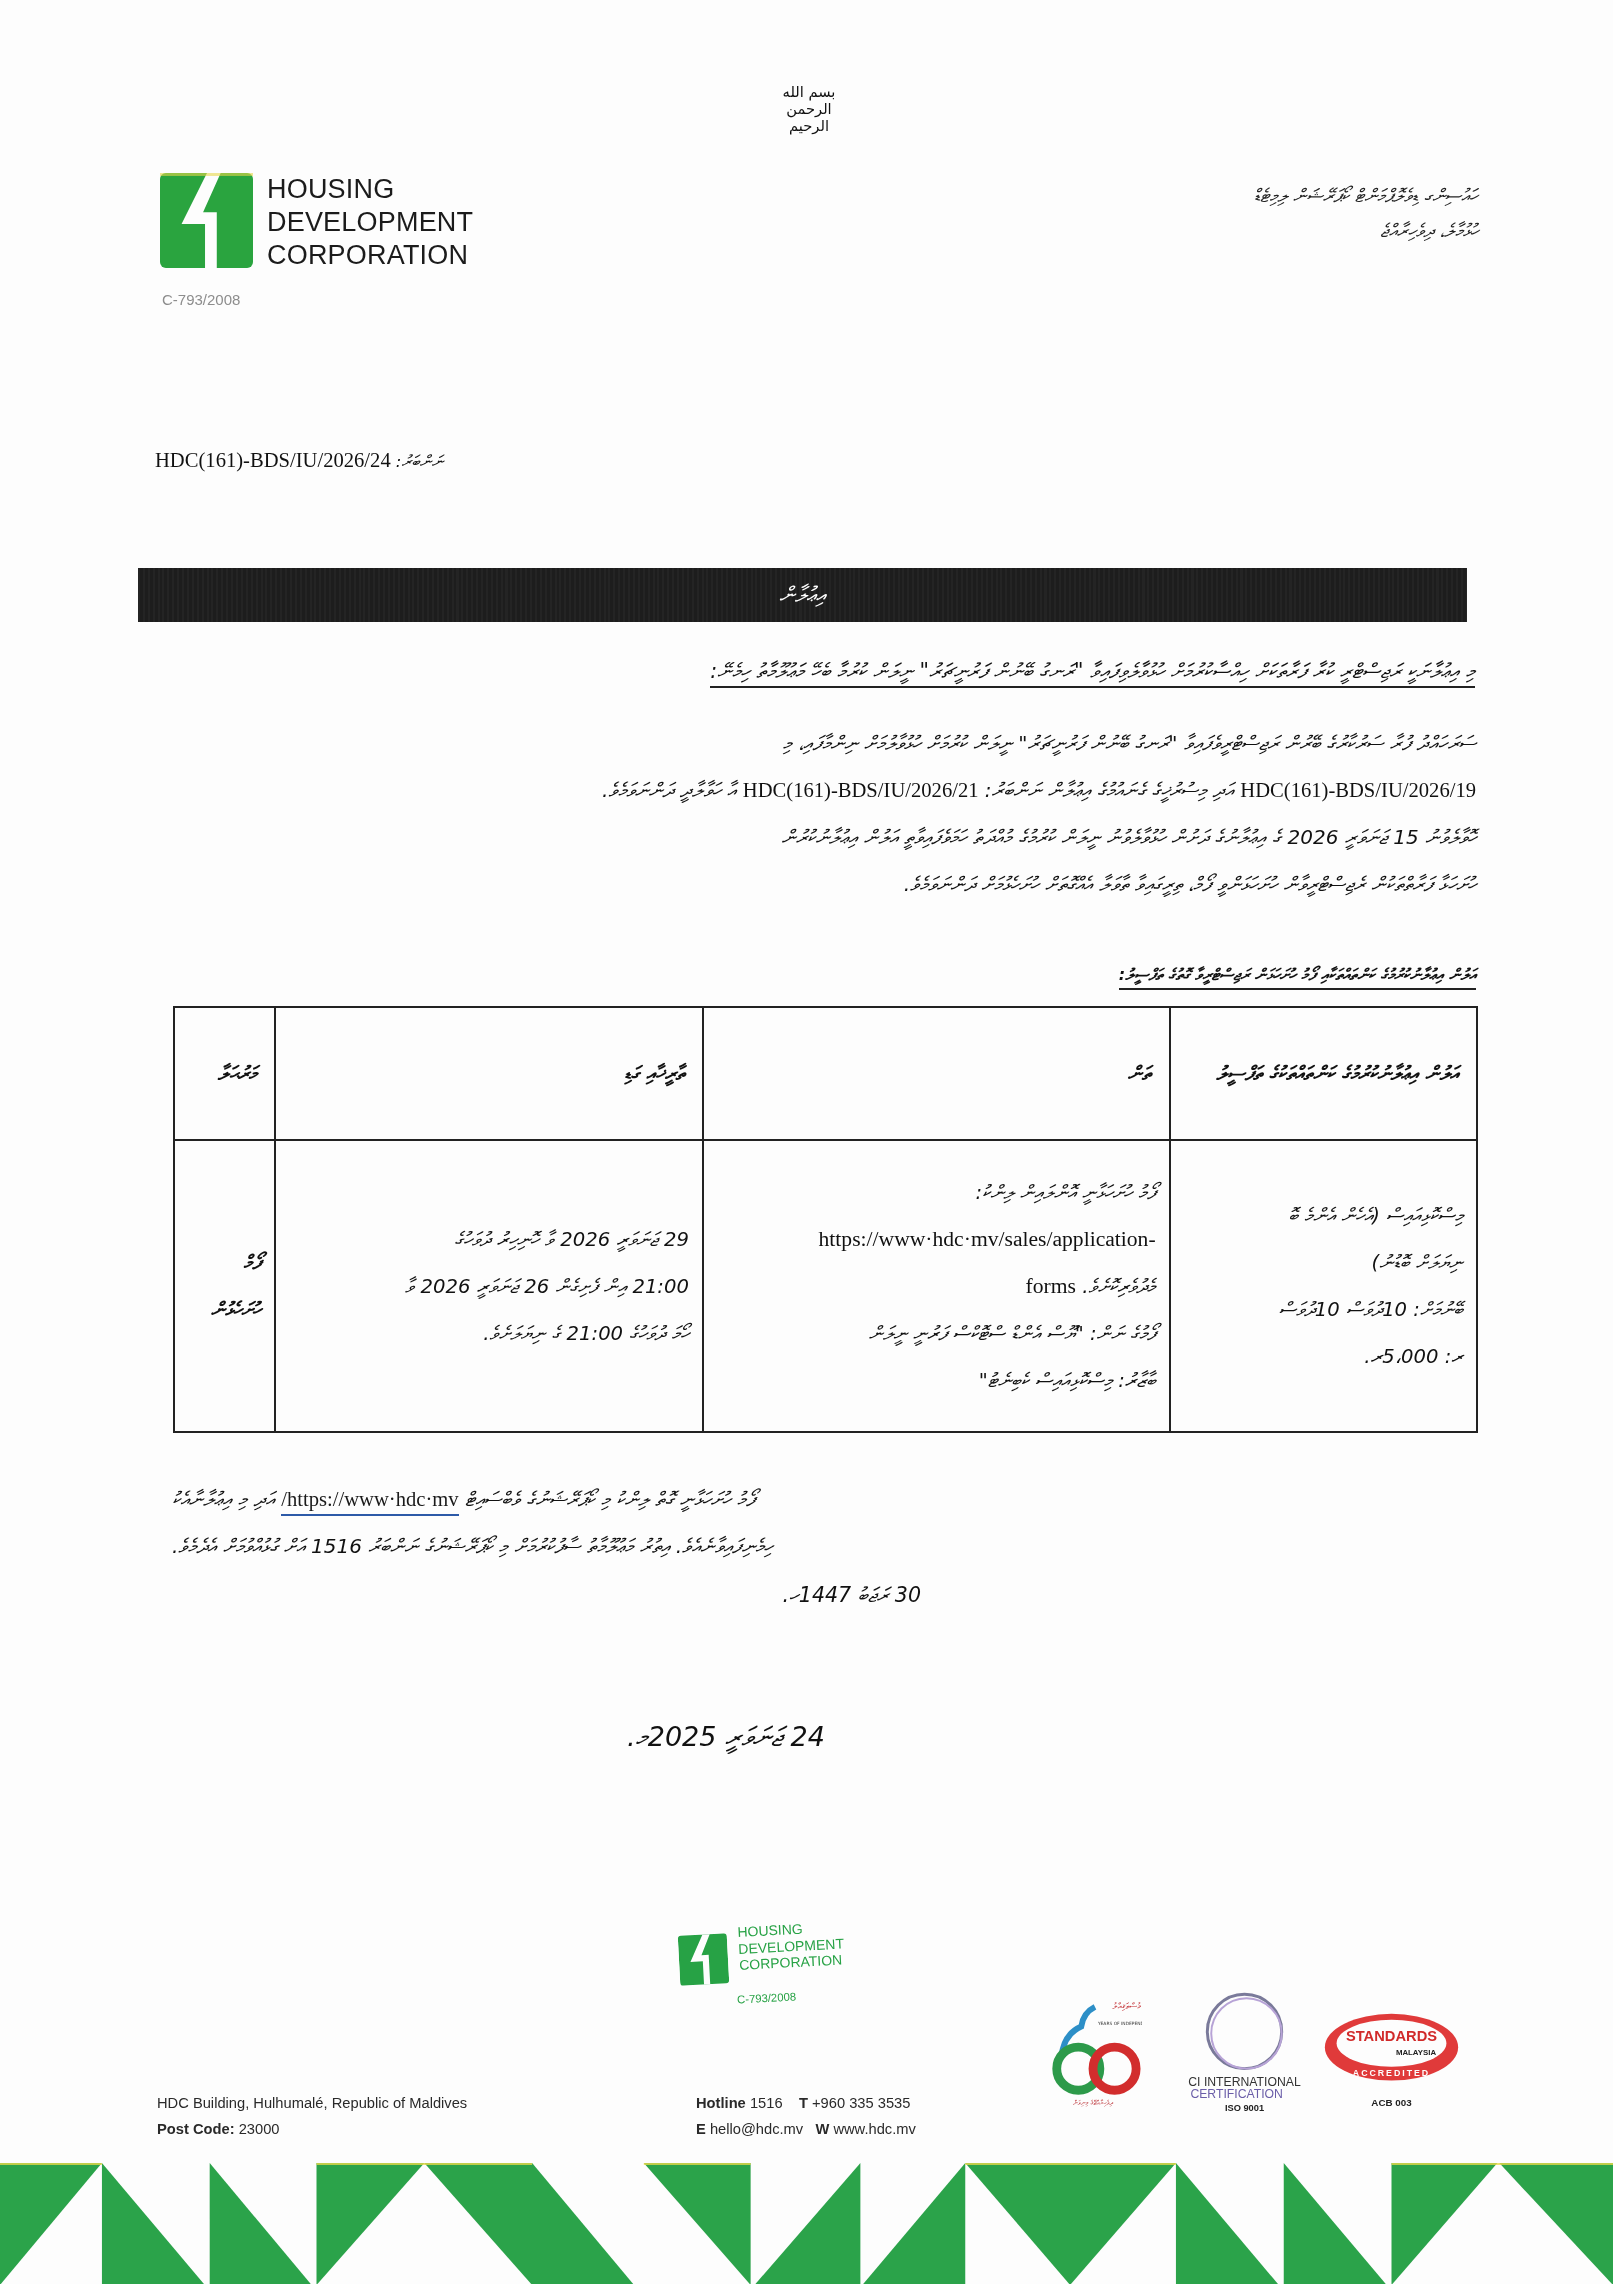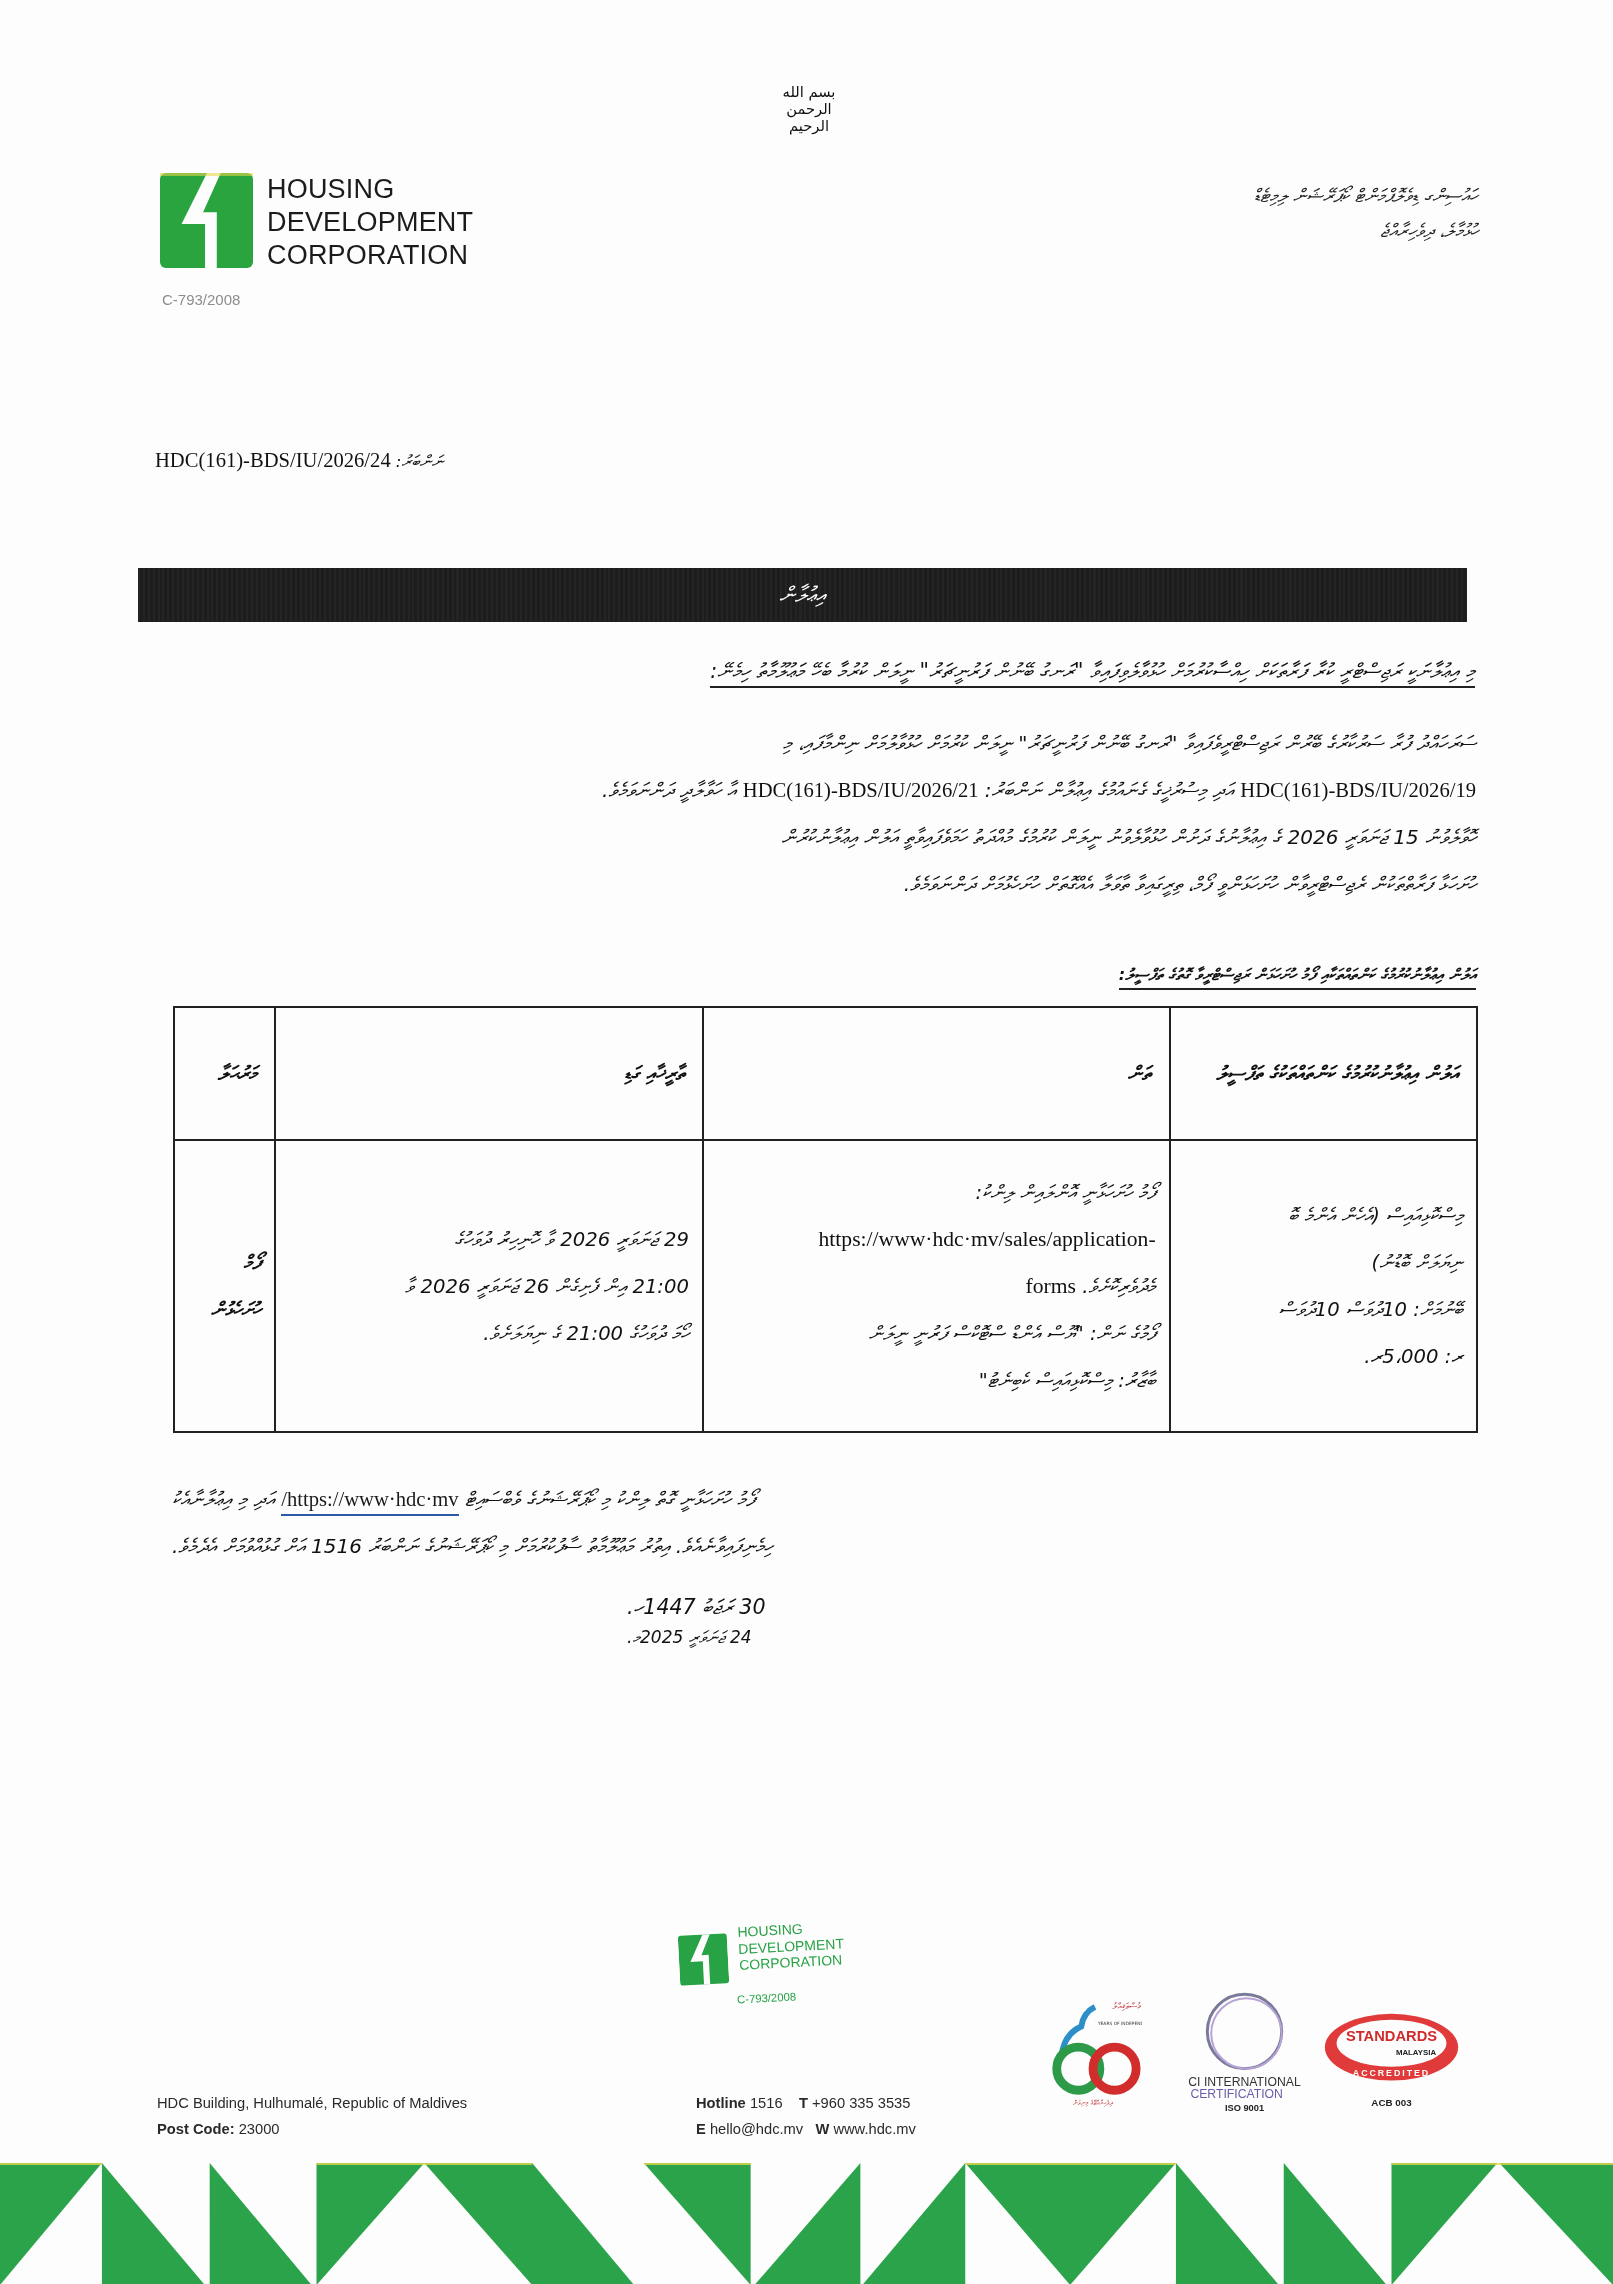--- a/index.html
+++ b/index.html
@@ -45,22 +45,22 @@
   #info-table { left: 173px; top: 1006px; width: 1305px; height: 427px; border: 2px solid #222; border-collapse: collapse; }
   #info-table td { border: 2px solid #222; vertical-align: middle; }
   .th-cell { height: 133px; text-align: right; padding: 0 17.6px; font-size: 19.6px; font-weight: bold; }
   .td-cell { text-align: right; padding: 0 13px; font-size: 19.6px; line-height: 47px; }
   .td-cell .en { font-size: 21.6px; }
 
   
   #closing { right: 137px; top: 1476px; width: 1304px; font-size: 20px; line-height: 47px; text-align: left; }
   #link-url { color: #1a1a1a; font-family: "Liberation Serif", serif; font-style: normal; border-bottom: 2px solid #2d5aa8; direction: ltr; unicode-bidi: embed; font-size: 20.6px; padding-bottom: 3.9px; }
 
-  #hijri-date { left: 627px; top: 1583px; font-size: 20.6px; direction: rtl; width: 294px; text-align: left; margin-top: 12px; }
-  #greg-date  { left: 627px; top: 1627px; font-size: 17px; direction: rtl; width: 294px; text-align: left; }
+  #hijri-date { left: 627px; top: 1583px; font-size: 20.6px; direction: rtl; width: 294px; text-align: right; }
+  #greg-date  { left: 627px; top: 1721px; font-size: 27px; direction: rtl; width: 294px; text-align: left; }
 
   
   #stamp-logo { left: 679px; top: 1934px; width: 49px; height: 51px; transform: rotate(-3deg); }
   #stamp-text { left: 737px; top: 1924px; font-family: "Liberation Sans", sans-serif; font-size: 14px; line-height: 16.7px; color: #27a245; transform: rotate(-3deg); transform-origin: left top; }
   #stamp-reg { left: 737px; top: 1992px; font-family: "Liberation Sans", sans-serif; font-size: 11.3px; color: #27a245; transform: rotate(-3deg); }
 
   
   .foot { font-family: "Liberation Sans", sans-serif; font-size: 14.7px; color: #2a2a2a; }
   .foot b { font-weight: bold; }
   #foot-addr1 { left: 157px; top: 2095px; }

